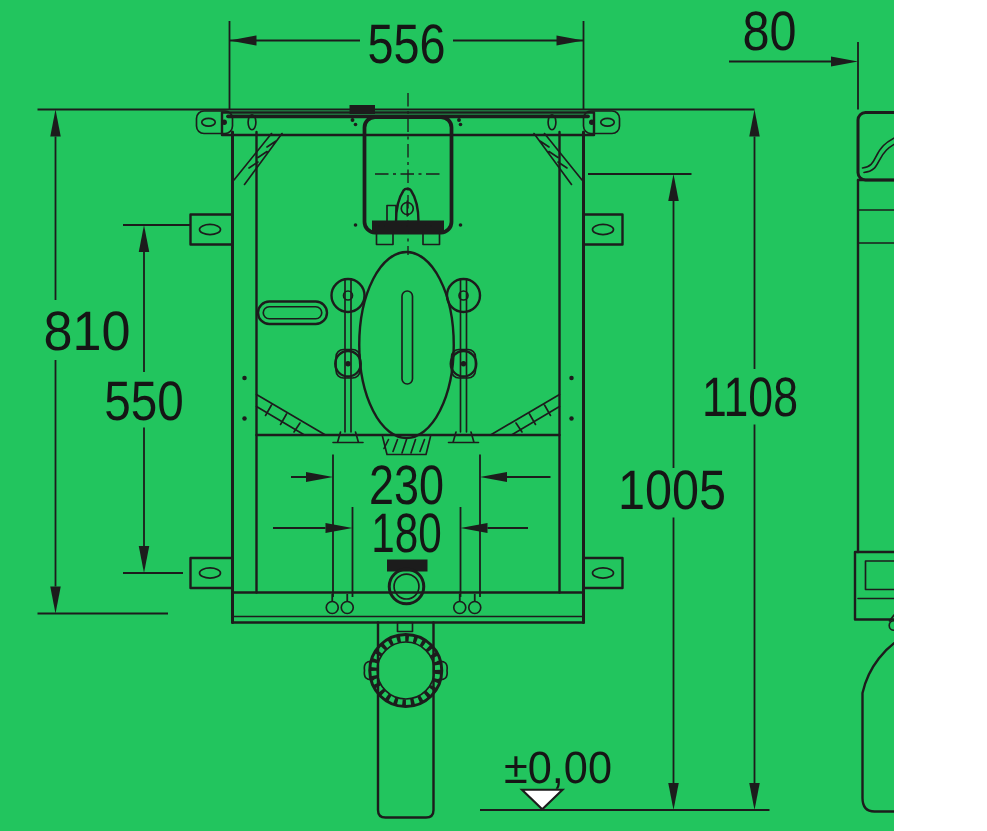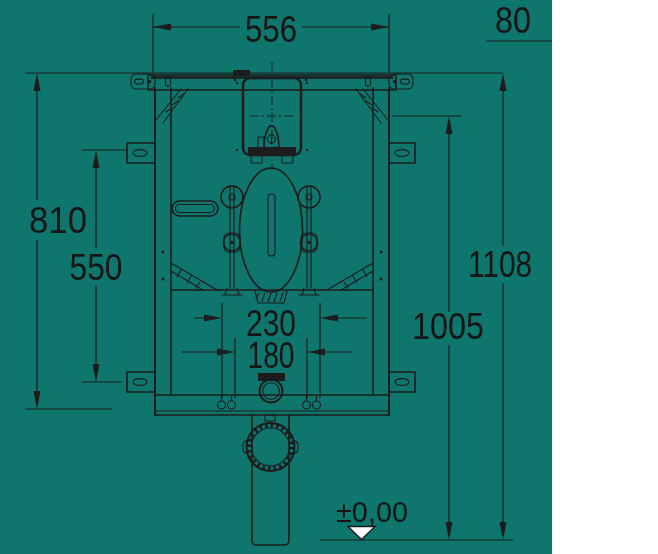--- a/index.html
+++ b/index.html
@@ -1,16 +1,16 @@
 <!DOCTYPE html>
 <html><head>
 <meta charset="utf-8">
 <style>
   html,body{margin:0;padding:0;background:#ffffff;}
-  .stage{width:552px;height:554px;position:relative;background:#0f766e;overflow:hidden;}
+  .stage{width:596px;height:554px;position:relative;background:#22c55e;overflow:hidden;}
   svg{display:block;}
   .ln{fill:none;stroke:#1c1c1c;stroke-width:1.6;stroke-linecap:round;stroke-linejoin:round;}
   .thick{stroke-width:2.5;}
   .med{stroke-width:2;}
   .thin{stroke-width:1.1;}
   .dim{fill:none;stroke:#1c1c1c;stroke-width:1.2;stroke-linecap:butt;}
   .arr{fill:#1c1c1c;stroke:none;}
   .blk{fill:#1c1c1c;stroke:none;}
   .dimtxt{font-family:"Liberation Sans","DejaVu Sans",sans-serif;fill:#151515;font-size:37px;}
   .dimtxt.small{font-size:30px;}

